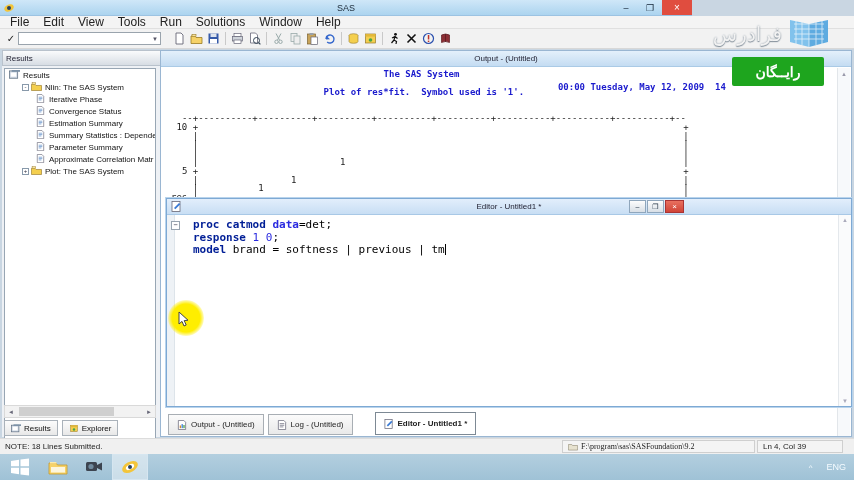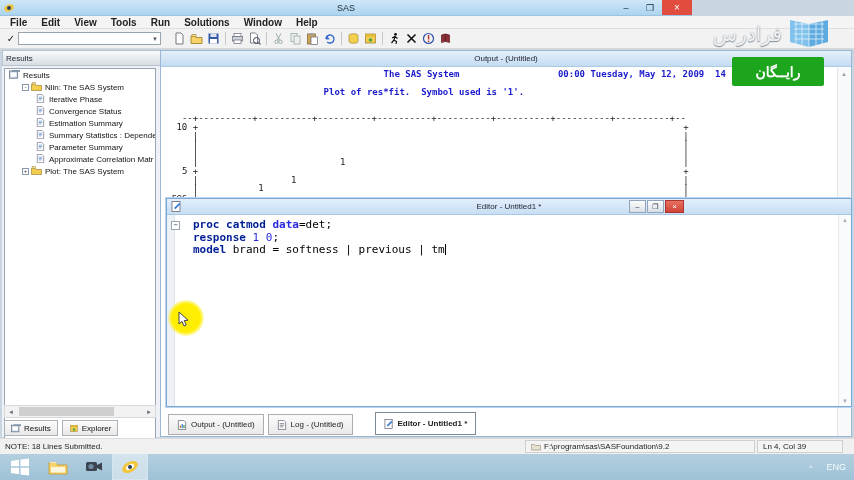--- a/index.html
+++ b/index.html
@@ -14,21 +14,21 @@
     background:linear-gradient(#cfe7f8,#acd4ef); display:flex; align-items:center; border-bottom:1px solid #9cc3e2;}
   #titlebar .app-icon { width:12px; height:12px; margin-left:3px; }
   #titlebar .title { position:absolute; left:0; right:0; text-align:center; font-size:9px; color:#1c2a38; }
   #win-controls { position:absolute; right:0; top:0; height:15px; display:flex; }
   .wc-btn { width:24px; height:15px; display:flex; align-items:center; justify-content:center;
     font-size:9px; color:#123; }
   .wc-close { width:30px; background:#e04d3f; color:#fff; font-size:10px; }
   
   #menubar { position:absolute; left:0; top:16px; width:854px; height:13px;
     background:#f4f4f4; border-bottom:1px solid #e0e0e0; display:flex; align-items:center; padding-left:3px;}
-  .menu-item { padding:0 7px; font-size:10px; color:#222; cursor:default;font-weight:bold; }
+  .menu-item { padding:0 7px; font-size:12px; color:#222; cursor:default; }
   
   #toolbar { position:absolute; left:0; top:29px; width:854px; height:20px;
     background:#f2f2f2; border-bottom:1px solid #d8d8d8; display:flex; align-items:center; }
   #cmd-check { width:14px; text-align:center; font-size:10px; color:#222; margin-left:4px;}
   #command-box { width:143px; height:13px; background:#fff; border:1px solid #9aa4ad;
     display:flex; align-items:center; justify-content:flex-end; }
   #command-box .dd { font-size:6px; color:#556; padding-right:2px; }
   #toolbar-icons { display:flex; align-items:center; margin-left:10px; }
   .tb-btn { width:17px; height:15px; display:flex; align-items:center; justify-content:center; }
   .tb-btn svg { width:13px; height:13px; }
@@ -100,21 +100,21 @@
   .win-tab { height:21px; background:linear-gradient(#fbfbfb,#e9e9e9); border:1px solid #a8aeb4;
     display:flex; align-items:center; padding:0 8px; margin-right:4px; font-size:8px; gap:4px; color:#222;}
   .win-tab svg { width:10px; height:10px; }
   .win-tab.active { height:23px; background:#fff; border-color:#7d8994; font-weight:bold; margin-left:18px;}
   
   #statusbar { position:absolute; left:0; top:438px; width:854px; height:16px; background:#f0f0f0;
     border-top:1px solid #dcdcdc; display:flex; align-items:center; font-size:8px; color:#222;}
   #status-note { padding-left:5px; flex:1; }
   .status-box { height:13px; border:1px solid #cfcfcf; display:flex; align-items:center; padding:0 5px; gap:3px;
     background:#f4f4f4; margin-right:2px;}
-  #status-path-box { width:230px; }
+  #status-path-box { width:193px;font-family:Liberation Serif, serif; }
   #status-pos-box { width:86px; margin-right:11px;}
   .status-box svg { width:10px; height:8px; }
   
   #taskbar { position:absolute; left:0; top:454px; width:854px; height:26px;
     background:linear-gradient(#b3cfdf,#9fc2d6); display:flex; align-items:stretch;}
   .task-btn { width:36px; display:flex; align-items:center; justify-content:center; }
   .task-btn svg { width:20px; height:20px; }
   .task-btn.start { width:40px; }
   .task-btn.active { background:rgba(255,255,255,0.45); border:1px solid #d6e6f0; }
   #tray { position:absolute; right:8px; top:0; height:26px; display:flex; align-items:center; gap:14px;
@@ -363,21 +363,21 @@
             <circle cx="6.5" cy="8" r="1.8" fill="#4aa34a"></circle>
           </svg>
           <span>Explorer</span>
         </div>
       </div>
   </div>
 
   <div id="output-window">
     <div id="output-title">Output - (Untitled)</div>
     <div id="output-content">
-        <div class="out-line blue" style="top: 2px;"><span style="left: 212.55px;">The SAS System</span><span style="left: 386.95px;">00:00 Tuesday, May 12, 2009  14</span></div>
+        <div class="out-line blue" style="top: 2px;"><span style="left: 212.55px;">The SAS System</span><span style="left: 386.95px; margin-top: 13px;">00:00 Tuesday, May 12, 2009  14</span></div>
         <div class="out-line blue" style="top: 19.6px;"><span style="left: 152.6px;">Plot of res*fit.  Symbol used is '1'.</span></div>
         <div class="out-line" style="top: 46px;"><span style="left: 10.9px;">--+----------+----------+----------+----------+----------+----------+----------+----------+--</span></div>
         <div class="out-line" style="top: 54.8px;"><span style="left: 5.45px;">10 +</span><span style="left: 512.3px;">+</span></div>
         <div class="out-line" style="top: 63.6px;"><span style="left: 21.8px;">|</span><span style="left: 512.3px;">|</span></div>
         <div class="out-line" style="top: 72.4px;"><span style="left: 21.8px;">|</span><span style="left: 512.3px;">|</span></div>
         <div class="out-line" style="top: 81.2px;"><span style="left: 21.8px;">|</span><span style="left: 512.3px;">|</span></div>
         <div class="out-line" style="top: 90px;"><span style="left: 21.8px;">|</span><span style="left: 168.95px;">1</span><span style="left: 512.3px;">|</span></div>
         <div class="out-line" style="top: 98.8px;"><span style="left: 10.9px;">5</span><span style="left: 21.8px;">+</span><span style="left: 512.3px;">+</span></div>
         <div class="out-line" style="top: 107.6px;"><span style="left: 21.8px;">|</span><span style="left: 119.9px;">1</span><span style="left: 512.3px;">|</span></div>
         <div class="out-line" style="top: 116.4px;"><span style="left: 21.8px;">|</span><span style="left: 87.2px;">1</span><span style="left: 512.3px;">|</span></div>

